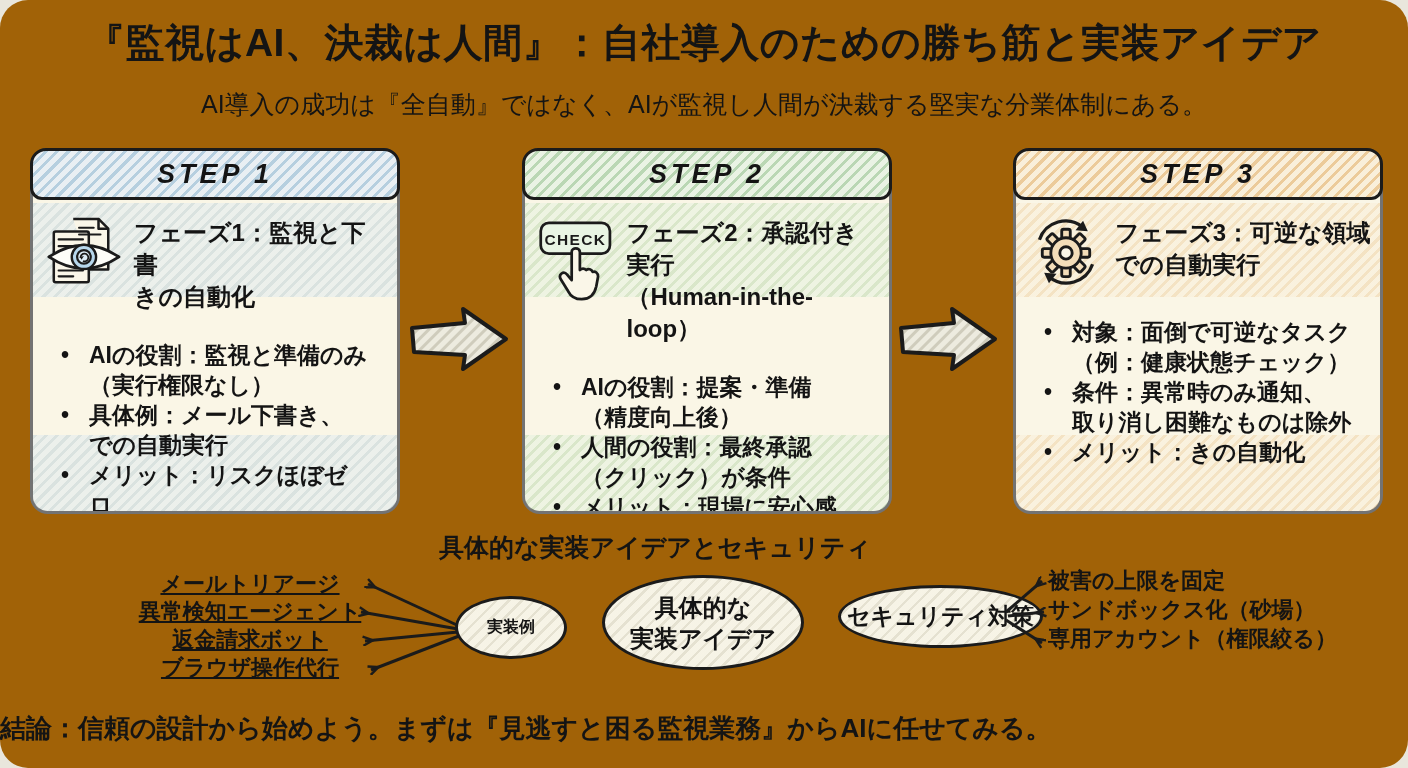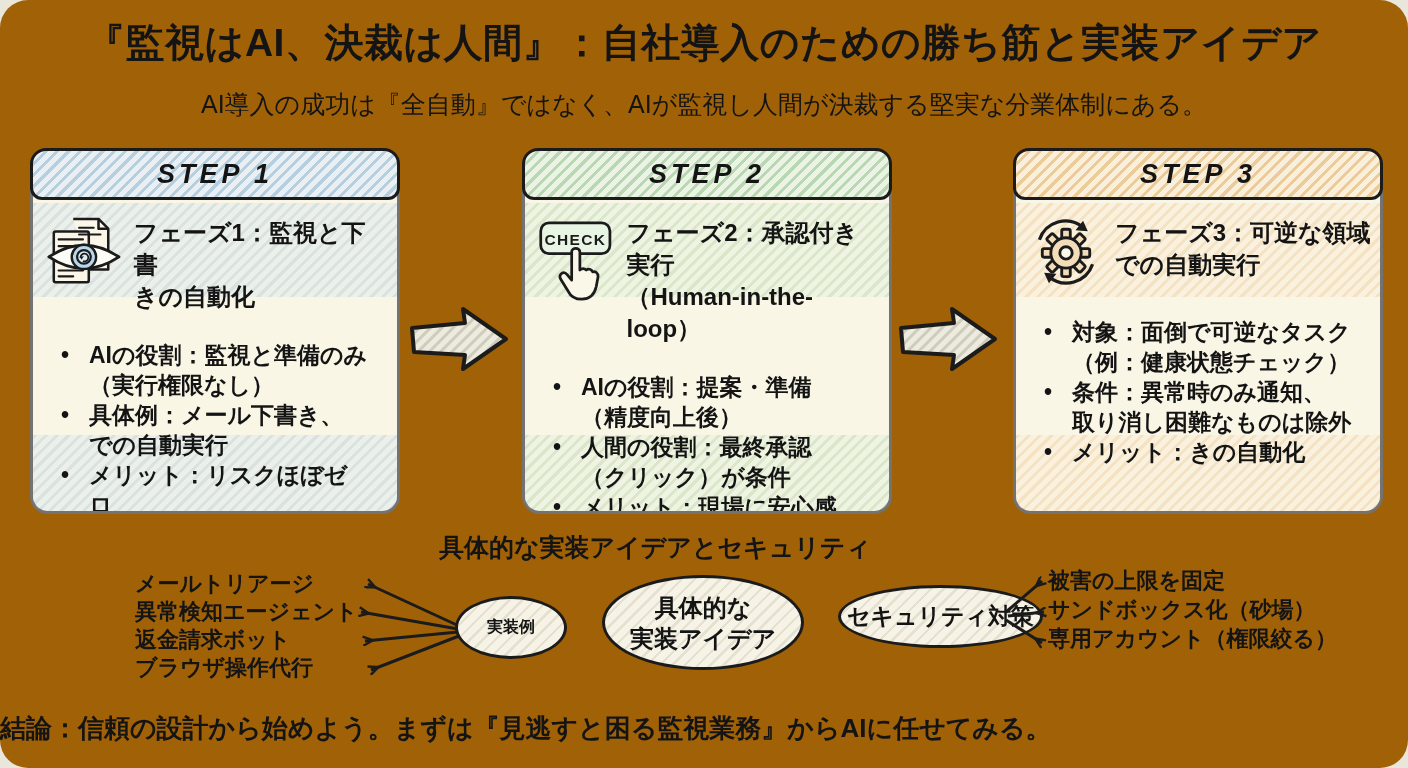--- a/index.html
+++ b/index.html
@@ -40,21 +40,21 @@
   .bullets { position:relative; z-index:2; list-style:none; margin-top:27px; padding:0 8px 0 26px; }
   .bullets li { position:relative; padding-left:30px; font-size:23px; font-weight:700; line-height:30px; }
   .bullets li::before { content:"•"; position:absolute; left:2px; top:0; }
   .bullets .bl { display:block; }
 
   .flow-arrow { position:absolute; top:303px; }
 
   
   .section-heading { position:absolute; top:531px; left:0; width:1310px; text-align:center;
                      font-size:25px; font-weight:700; }
-  .mm-left-items { position:absolute; left:135px; top:570px; width:230px; text-align:left; }
+  .mm-left-items { position:absolute; left:135px; top:570px; width:230px; text-align:center;text-decoration:underline; }
   .mm-left-items div { font-size:22px; font-weight:700; line-height:28px; }
   .mm-right-items { position:absolute; left:1048px; top:566px; width:330px; text-align:left; }
   .mm-right-items div { font-size:22px; font-weight:700; line-height:29px; }
 
   .bubble { position:absolute; border:3.5px solid #1b1b1b; border-radius:50%;
             display:flex; flex-direction:column; align-items:center; justify-content:center;
             font-weight:700; text-align:center;
             background:#f5f2e4 repeating-linear-gradient(135deg,rgba(172,166,140,.22) 0 2.5px,rgba(248,245,232,.55) 2.5px 9px); }
   #bubble-examples { left:455px; top:596px; width:112px; height:63px; font-size:16px; }
   #bubble-center   { left:602px; top:575px; width:202px; height:95px; font-size:24px; line-height:31px; }

